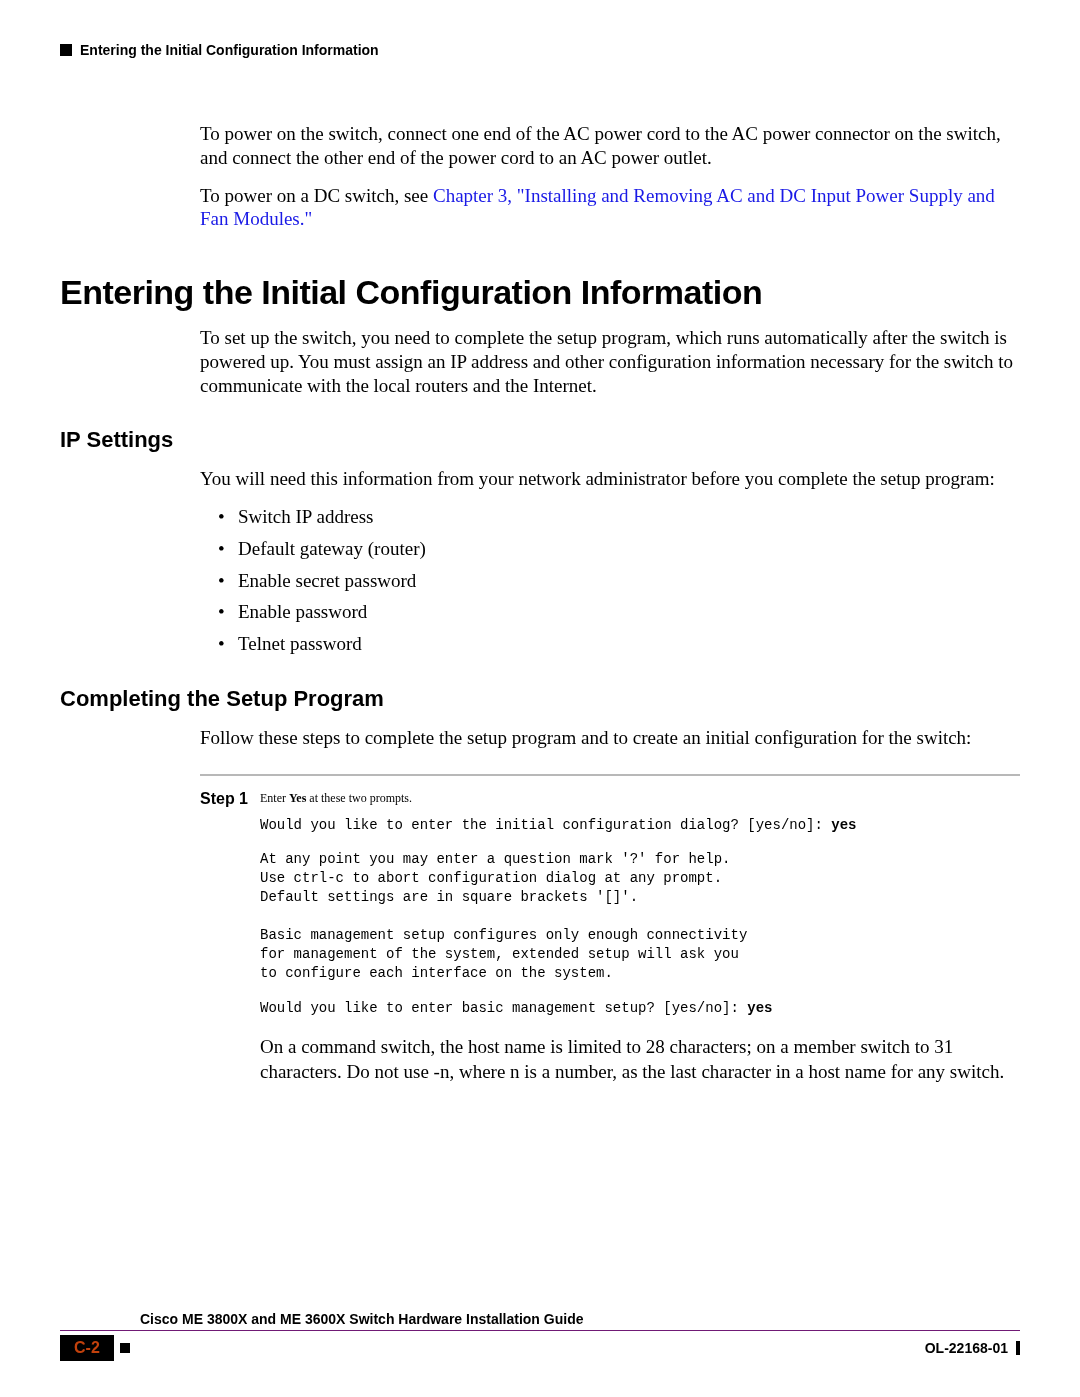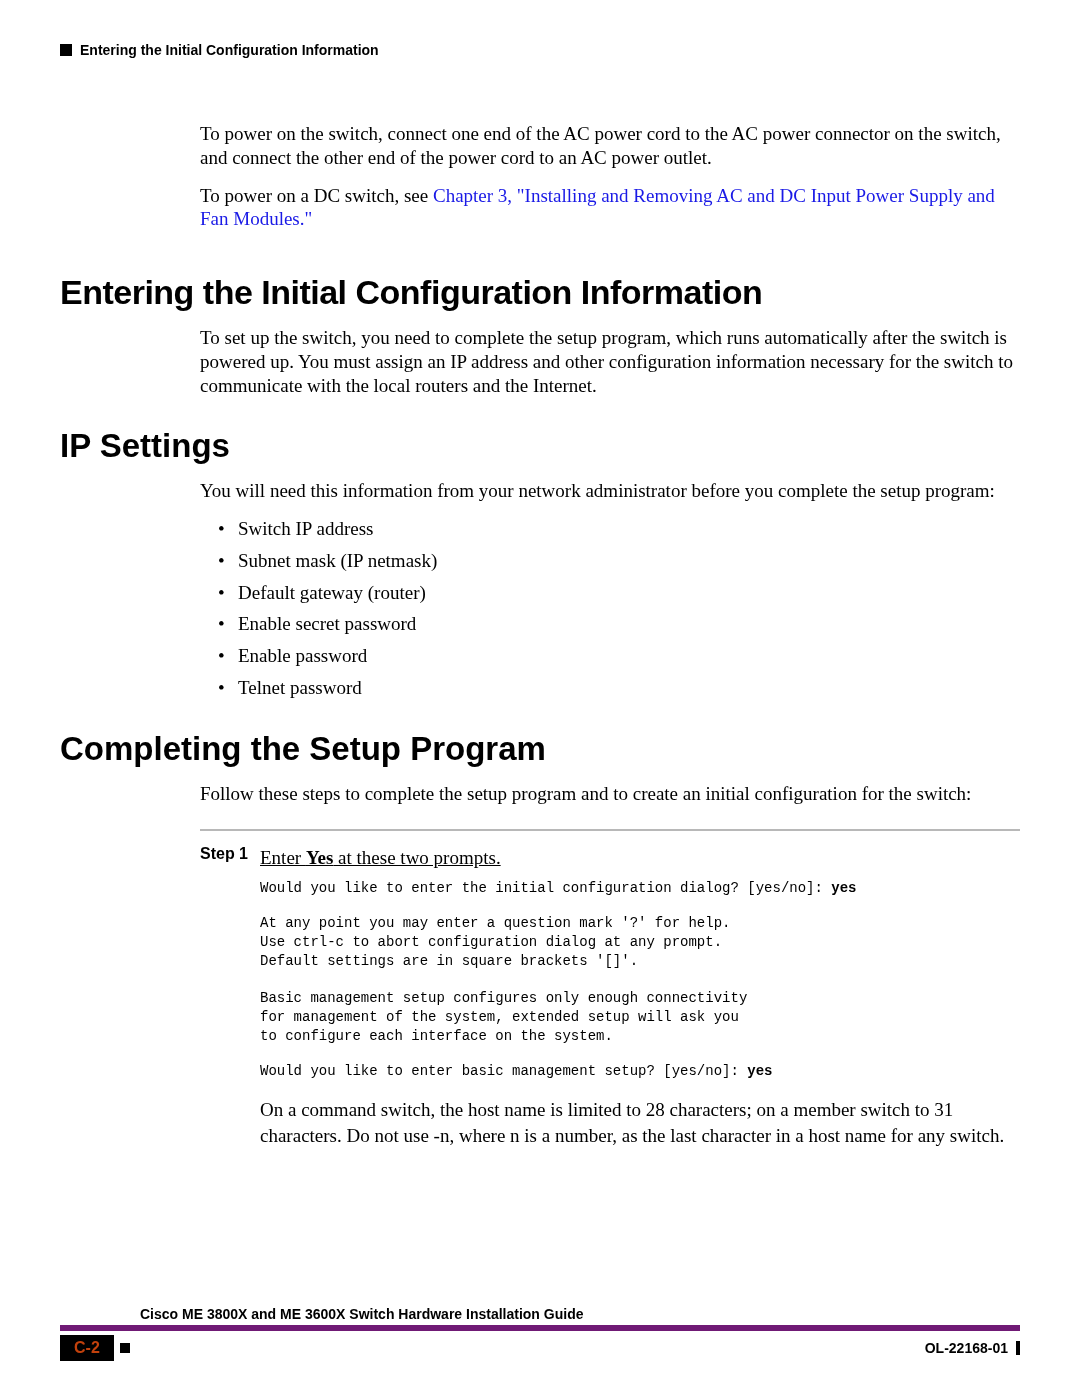--- a/index.html
+++ b/index.html
@@ -56,21 +56,21 @@
   h1.section {
     font-family: Arial, Helvetica, sans-serif;
     font-weight: bold;
     font-size: 34px;
     margin: 42px 0 14px 0;
     letter-spacing: -0.5px;
   }
   h2.sub {
     font-family: Arial, Helvetica, sans-serif;
     font-weight: bold;
-    font-size: 33px;
+    font-size: 22px;
     margin: 30px 0 14px 0;
   }
   ul.bullets {
     margin: 6px 0 0 178px;
     list-style: none;
   }
   ul.bullets li {
     font-size: 19px;
     line-height: 1.25;
     margin-bottom: 8px;
@@ -93,23 +93,22 @@
     align-items: flex-start;
   }
   .step-label {
     font-family: Arial, Helvetica, sans-serif;
     font-weight: bold;
     font-size: 16px;
     width: 60px;
     flex-shrink: 0;
   }
   .step-text {
-    font-size: 19px;
+    font-size: 12px;
     line-height: 1.35;
-    text-decoration: underline;
   }
   .step-text .bold { font-weight: bold; }
   .code {
     font-family: "Courier New", Courier, monospace;
     font-size: 14px;
     white-space: pre;
     margin: 8px 0 16px 200px;
     line-height: 1.35;
   }
   .code .cbold { font-weight: bold; }
@@ -120,21 +119,21 @@
     margin: 0 0 8px 200px;
   }
   
   .footer {
     position: absolute;
     left: 60px;
     right: 60px;
     bottom: 36px;
   }
   .footer-title-row {
-    border-bottom: 6px solid #701a75;
+    border-bottom: 1px solid #701a75;
     padding: 0 0 2px 80px;
   }
   .footer-title {
     font-family: Arial, Helvetica, sans-serif;
     font-weight: bold;
     font-size: 14px;
   }
   .footer-bottom {
     display: flex;
     align-items: center;
@@ -185,21 +184,20 @@
       <span>To power on a DC switch, see </span><a class="link">Chapter 3, "Installing and Removing AC and DC Input Power Supply and Fan Modules."</a>
     </p>
 
     <h1 class="section">Entering the Initial Configuration Information</h1>
     <p class="body-para">To set up the switch, you need to complete the setup program, which runs automatically after the switch is powered up. You must assign an IP address and other configuration information necessary for the switch to communicate with the local routers and the Internet.</p>
 
     <h2 class="sub">IP Settings</h2>
     <p class="body-para">You will need this information from your network administrator before you complete the setup program:</p>
     <ul class="bullets">
       <li>Switch IP address</li>
-      <li>Subnet mask (IP netmask)</li>
       <li>Default gateway (router)</li>
       <li>Enable secret password</li>
       <li>Enable password</li>
       <li>Telnet password</li>
     </ul>
 
     <h2 class="sub">Completing the Setup Program</h2>
     <p class="body-para">Follow these steps to complete the setup program and to create an initial configuration for the switch:</p>
 
     <hr class="divider">

